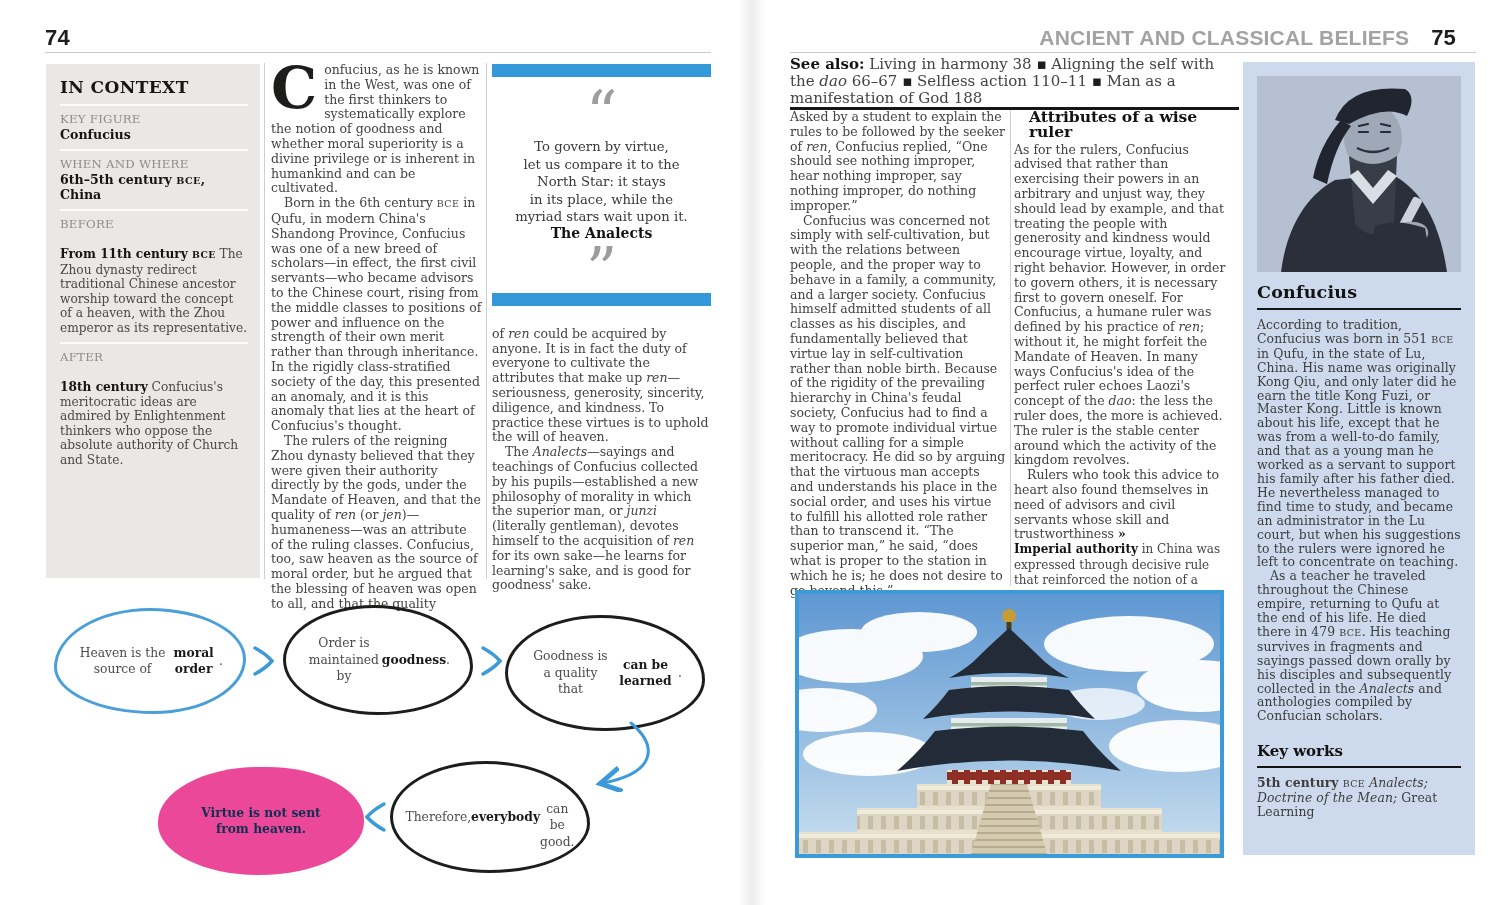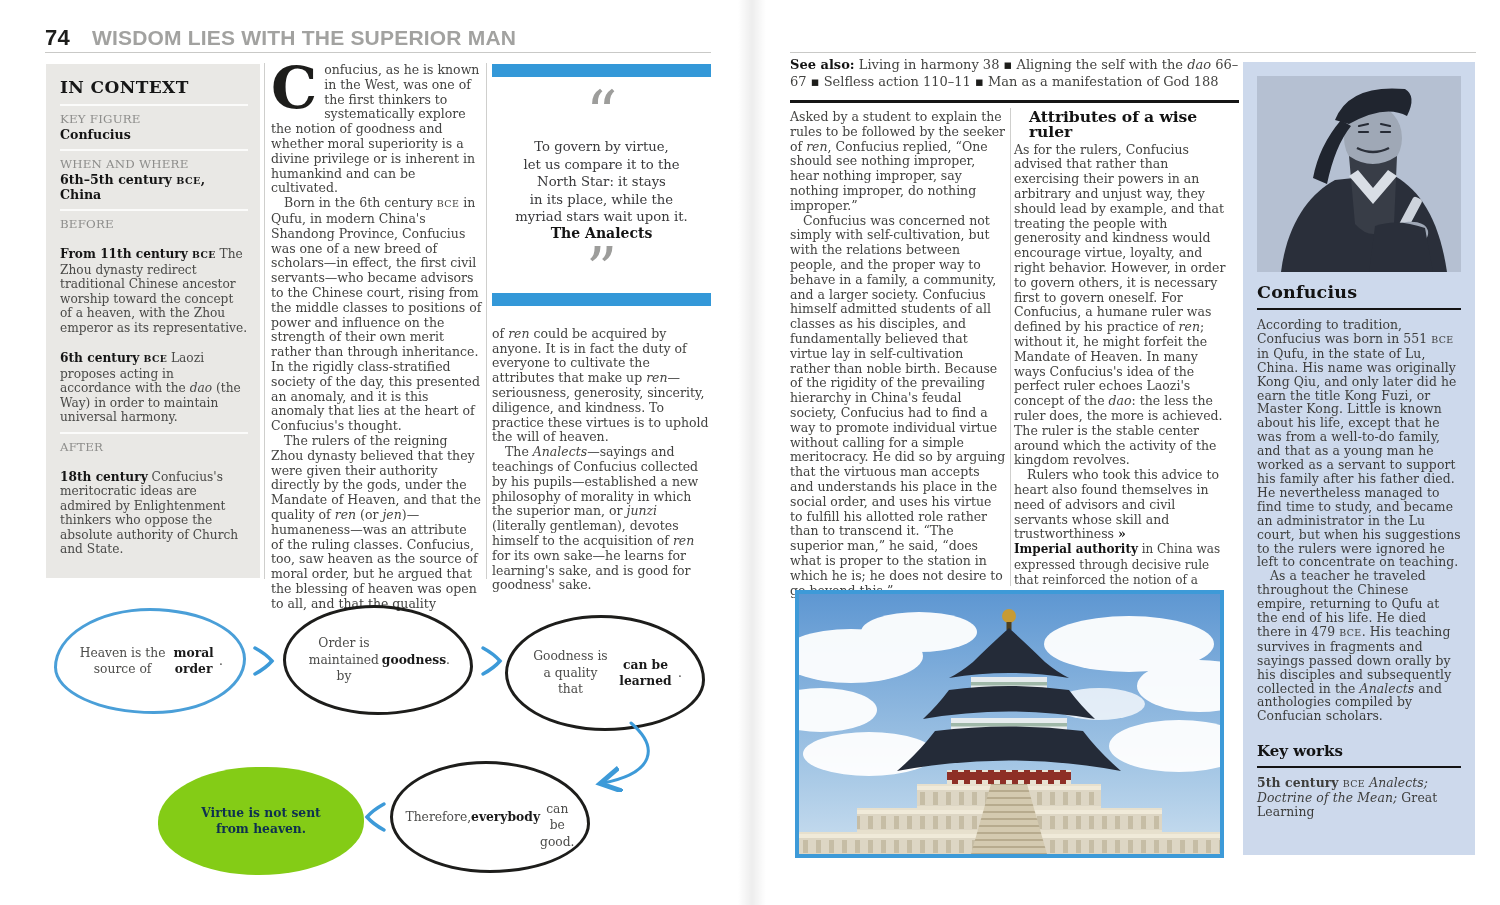--- a/index.html
+++ b/index.html
@@ -44,26 +44,26 @@
   .qattr{text-align:center;font-weight:bold;font-size:14px;color:#141414;margin-top:0}
   .qmark.close{margin:6px 0 2px}
   .qbody{margin-top:21px}
   
   .diagram{position:absolute;left:40px;top:595px;width:710px;height:302px}
   .node{position:absolute;display:flex;align-items:center;justify-content:center;text-align:center;
         font-size:12.3px;line-height:16.5px;color:#4c4c4a;padding:8px 20px;white-space:pre-line}
   .node b{color:#1a1a1a}
   .n-blue{border:3px solid #4a9fd8;border-radius:50% 50% 48% 52%/56% 48% 52% 44%}
   .n-black{border:3.5px solid #1d1d1b;border-radius:48% 52% 50% 50%/50% 56% 44% 50%}
-  .n-fill{background:#84cc16;border-radius:50% 48% 52% 50%/52% 50% 50% 48%;color:#0e3050}
+  .n-fill{background:#ec4899;border-radius:50% 48% 52% 50%/52% 50% 50% 48%;color:#0e3050}
   .n-fill b{color:#0e3050}
   .arr{position:absolute}
   
-  .seealso{position:absolute;left:790px;top:56px;width:449px;font-size:13px;line-height:17px;color:#434341;
-           padding-bottom:10px;border-bottom:3px solid #161616}
+  .seealso{position:absolute;left:790px;top:56px;width:449px;font-size:15px;line-height:17px;color:#434341;
+           padding-bottom:0;border-bottom:3px solid #161616}
   .seealso b{color:#141414}
   .rcol1{left:790px;top:110px;width:217px}
   .rcol2{left:1014px;top:110px;width:219px}
   .h-attr{font-size:15.6px;font-weight:bold;color:#131313;margin:0 15px 3px;letter-spacing:-.1px}
   .cont{font-weight:bold;color:#141414}
   .caption{margin-top:33px;font-size:12px;line-height:15.6px;color:#454543}
   .caption b{color:#141414}
   
   .photo{position:absolute;left:795px;top:590px;width:429px;height:268px;border:4px solid #3d9ad8;background:#9cc0e2}
   .photo svg{display:block;width:100%;height:100%}
@@ -78,41 +78,43 @@
   .kwe{margin-top:8px;font-size:12.8px;line-height:15.6px;color:#3d3d3b}
 </style>
 </head>
 <body>
 
 <div class="book">
   <div class="gutter"></div>
 
   <div class="hdr hdrL">
     <span class="num">74</span>
-    <span class="ttl">WISDOM LIES WITH THE SUPERIOR MAN</span>
+  </div>
+  <div class="hdr hdrR">
+    <span class="ttl">ANCIENT AND CLASSICAL BELIEFS</span>
+    <span class="num">75</span>
   </div>
   <div class="hrule hruleL"></div>
   <div class="hrule hruleR"></div>
 
   <div class="vrule" style="left:264px;top:63px;height:516px"></div>
   <div class="vrule" style="left:486px;top:63px;height:516px"></div>
   <div class="vrule" style="left:1010px;top:108px;height:478px"></div>
 
   <div class="ctx">
     <div class="t">IN CONTEXT</div>
     <div class="wr"></div>
     <div class="lbl">KEY FIGURE</div>
     <div class="val">Confucius</div>
     <div class="wr"></div>
     <div class="lbl">WHEN AND WHERE</div>
     <div class="val">6th–5th century <span class="sc">BCE</span>, China</div>
     <div class="wr"></div>
     <div class="lbl">BEFORE</div>
     <p><b>From 11th century <span class="sc">BCE</span></b> The Zhou dynasty redirect traditional Chinese ancestor worship toward the concept of a heaven, with the Zhou emperor as its representative.</p>
-    <p><b>6th century <span class="sc">BCE</span></b> Laozi proposes acting in accordance with the <i>dao</i> (the Way) in order to maintain universal harmony.</p>
     <div class="wr"></div>
     <div class="lbl">AFTER</div>
     <p><b>18th century</b> Confucius's meritocratic ideas are admired by Enlightenment thinkers who oppose the absolute authority of Church and State.</p>
   </div>
 
   <div class="col col1">
     <p><span class="dropcap">C</span><span>onfucius, as he is known in the West, was one of the first thinkers to systematically explore the notion of goodness and whether moral superiority is a divine privilege or is inherent in humankind and can be cultivated.</span></p>
     <p class="ind">Born in the 6th century <span class="sc">BCE</span> in Qufu, in modern China's Shandong Province, Confucius was one of a new breed of scholars—in effect, the first civil servants—who became advisors to the Chinese court, rising from the middle classes to positions of power and influence on the strength of their own merit rather than through inheritance. In the rigidly class-stratified society of the day, this presented an anomaly, and it is this anomaly that lies at the heart of Confucius's thought.</p>
     <p class="ind">The rulers of the reigning Zhou dynasty believed that they were given their authority directly by the gods, under the Mandate of Heaven, and that the quality of <i>ren</i> (or <i>jen</i>)—humaneness—was an attribute of the ruling classes. Confucius, too, saw heaven as the source of moral order, but he argued that the blessing of heaven was open to all, and that the quality</p>
   </div>

